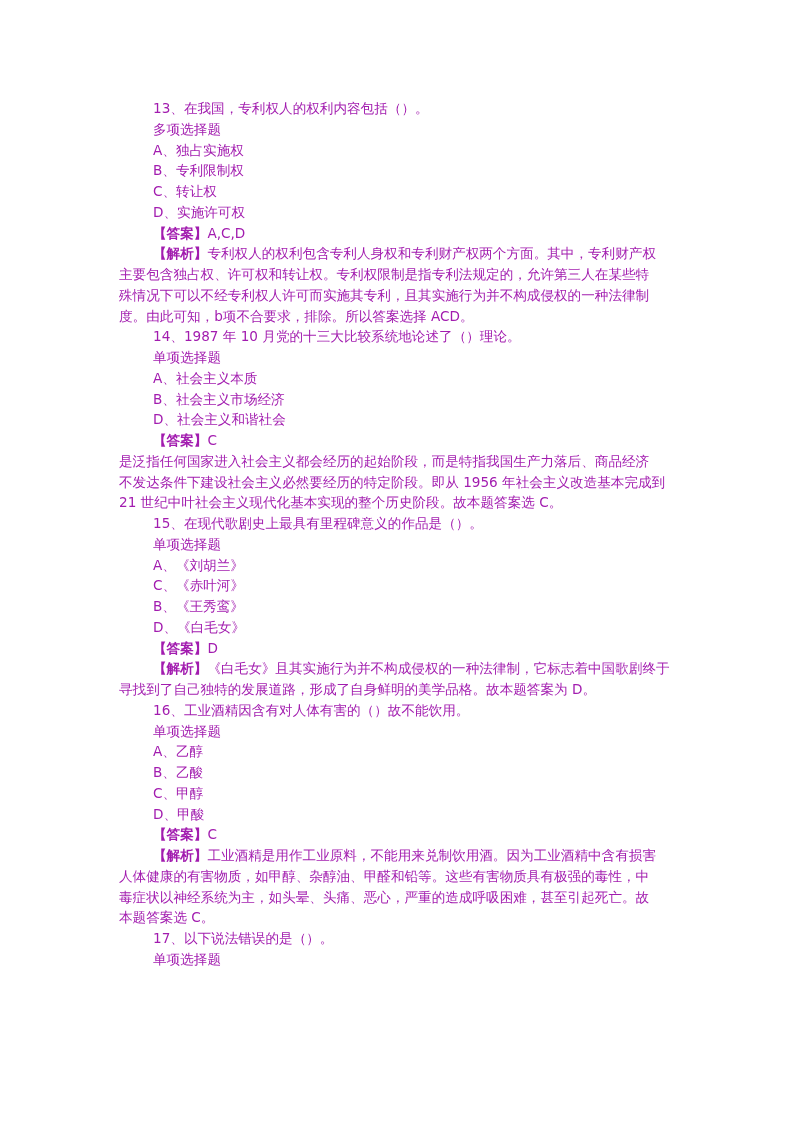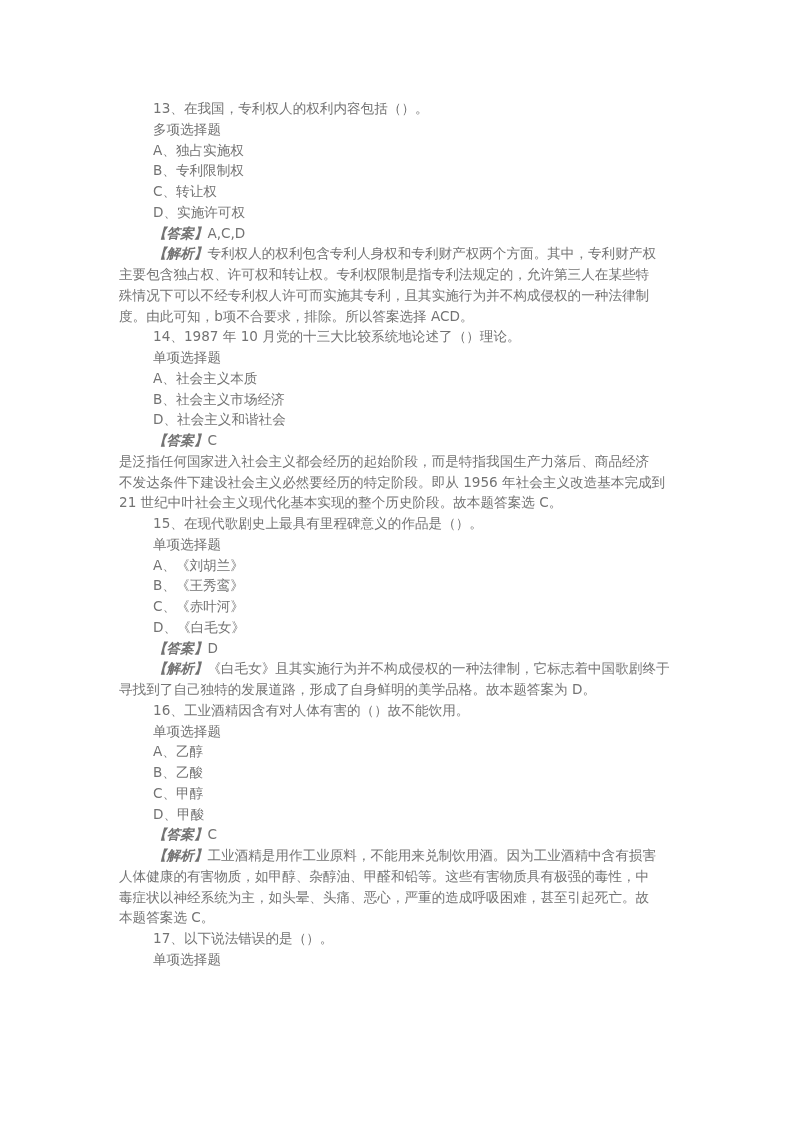--- a/index.html
+++ b/index.html
@@ -5,25 +5,25 @@
   html, body { margin: 0; padding: 0; background: #ffffff; }
   body { width: 794px; height: 1123px; position: relative; overflow: hidden; }
   .page {
     position: absolute;
     left: 119px;
     top: 98px;
     width: 554px;
     font-family: "DejaVu Sans", "Liberation Sans", sans-serif;
     font-size: 13.6px;
     line-height: 20.75px;
-    color: #737373;
+    color: #a21caf;
   }
   .line { white-space: nowrap; height: 20.75px; }
   .indent { padding-left: 34px; }
-  .bracket { font-weight: bold; font-style: italic; }
+  .bracket { font-weight: bold; }
 </style>
 </head>
 <body>
 
 <div class="page">
 
   <div>
     <div class="line indent">13、在我国，专利权人的权利内容包括（）。</div>
     <div class="line indent">多项选择题</div>
     <div class="line indent">A、独占实施权</div>
@@ -50,22 +50,22 @@
       <div class="line">是泛指任何国家进入社会主义都会经历的起始阶段，而是特指我国生产力落后、商品经济</div>
       <div class="line">不发达条件下建设社会主义必然要经历的特定阶段。即从 1956 年社会主义改造基本完成到</div>
       <div class="line">21 世纪中叶社会主义现代化基本实现的整个历史阶段。故本题答案选 C。</div>
     </div>
   </div>
 
   <div>
     <div class="line indent">15、在现代歌剧史上最具有里程碑意义的作品是（）。</div>
     <div class="line indent">单项选择题</div>
     <div class="line indent">A、《刘胡兰》</div>
+    <div class="line indent">C、《赤叶河》</div>
     <div class="line indent">B、《王秀鸾》</div>
-    <div class="line indent">C、《赤叶河》</div>
     <div class="line indent">D、《白毛女》</div>
     <div class="line indent"><span class="bracket">【答案】</span><span>D</span></div>
     <div>
       <div class="line indent"><span class="bracket">【解析】</span><span>《白毛女》且其实施行为并不构成侵权的一种法律制，它标志着中国歌剧终于</span></div>
       <div class="line">寻找到了自己独特的发展道路，形成了自身鲜明的美学品格。故本题答案为 D。</div>
     </div>
   </div>
 
   <div>
     <div class="line indent">16、工业酒精因含有对人体有害的（）故不能饮用。</div>

